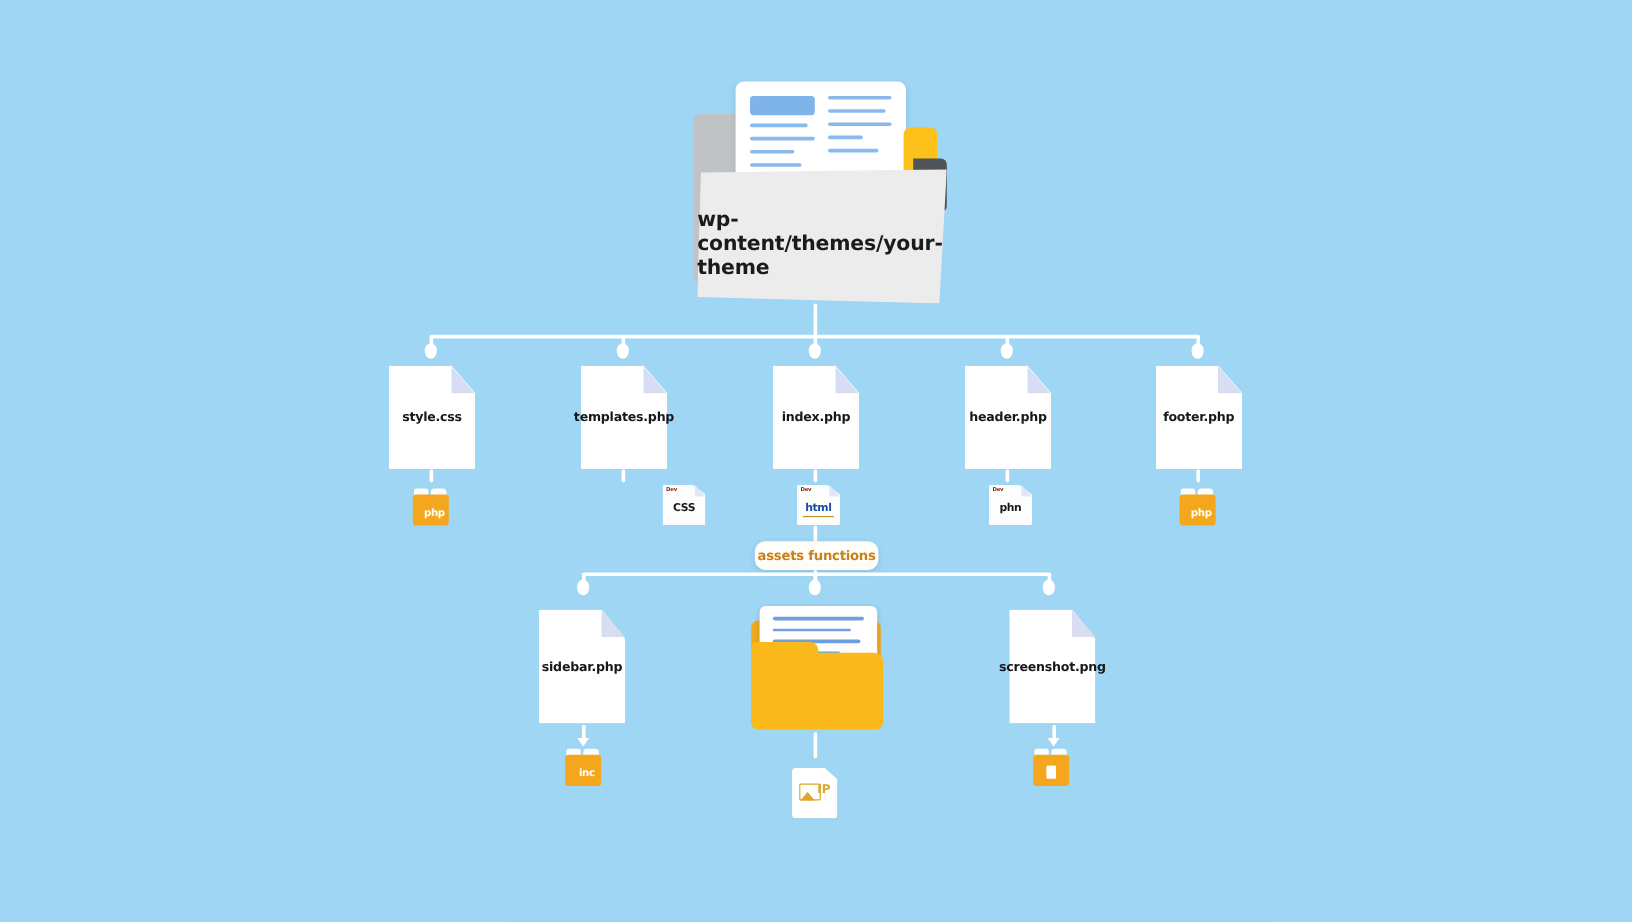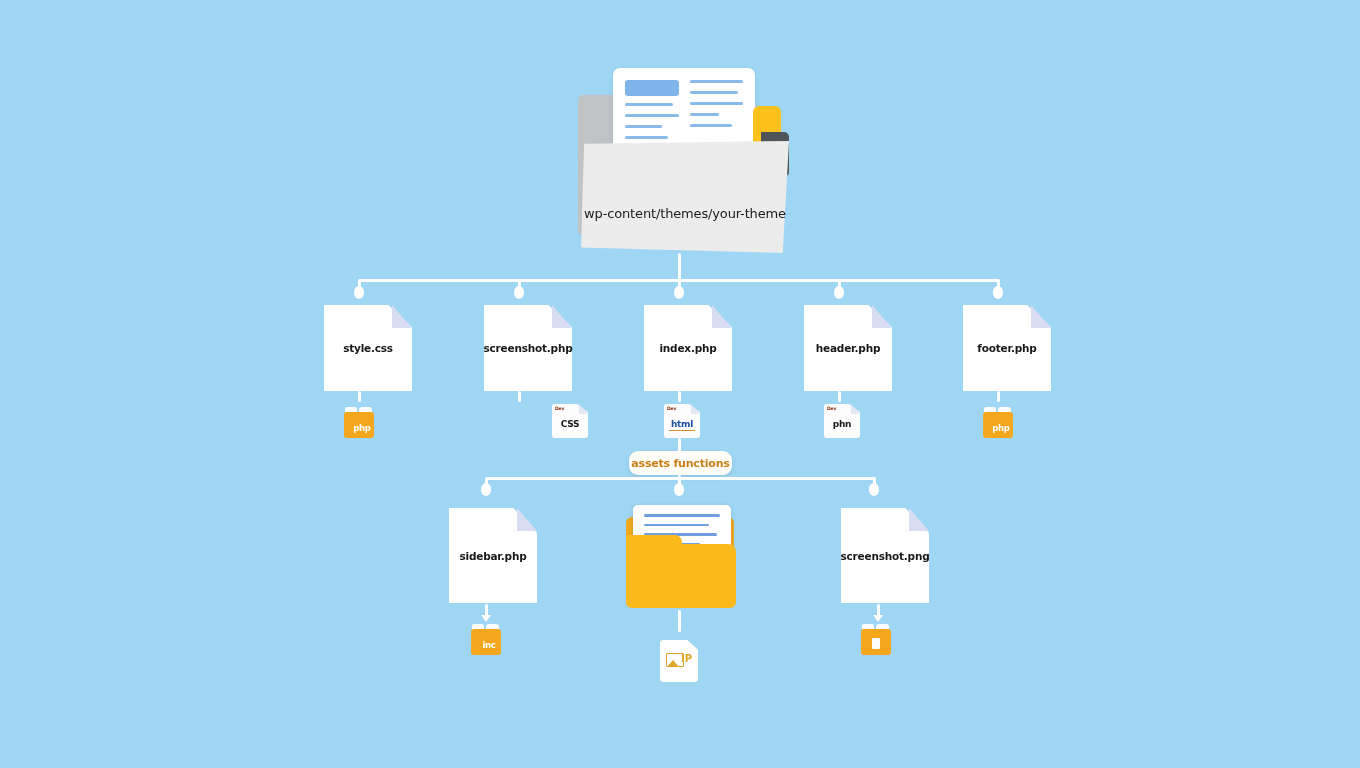--- a/index.html
+++ b/index.html
@@ -48,28 +48,28 @@
     position:absolute; left:186px; top:70px; width:28px; height:44px;
     background:#4f5458; border-radius:0 5px 4px 0;
   }
   .root-front {
     position:absolute; left:6px; top:79px; width:208px; height:112px;
     background:#ececec;
     clip-path:polygon(1.5% 2.5%, 100% 0%, 97% 100%, 0% 95%);
     box-shadow:0 3px 6px rgba(60,80,100,.14);
   }
   .root-label {
-    position:absolute; left:6px; top:86px; width:208px; height:112px;
+    position:absolute; left:6px; top:76px; width:208px; height:112px;
     display:flex; align-items:center; justify-content:center;
-    font-size:13px; font-weight:400; color:#1b1b1b;
+    font-size:17px; font-weight:700; color:#1b1b1b;
     letter-spacing:-.15px; padding-top:18px;
   }
 
   
-  .file-node { position:absolute; width:88px; height:86px; }
+  .file-node { position:absolute; width:72px; height:86px; }
   .file-card {
     position:absolute; inset:0;
     background:#ffffff;
     box-shadow:0 2px 5px rgba(60,80,100,.14);
     clip-path:polygon(0 0, 73% 0, 100% 26%, 100% 100%, 0 100%);
   }
   .file-fold {
     position:absolute; right:0; top:0; width:20px; height:23px;
     background:#d9ddf2;
     clip-path:polygon(0 0, 100% 100%, 0 100%);
@@ -224,21 +224,21 @@
   <div class="dot" style="left:993px; top:286px;"></div>
 
   <div class="file-node" style="left:324px; top:305px;">
     <div class="file-card"></div>
     <div class="file-fold"></div>
     <div class="file-label">style.css</div>
   </div>
   <div class="file-node" style="left:484px; top:305px;">
     <div class="file-card"></div>
     <div class="file-fold"></div>
-    <div class="file-label">screenshot.php</div>
+    <div class="file-label">templates.php</div>
   </div>
   <div class="file-node" style="left:644px; top:305px;border-radius:14px;">
     <div class="file-card"></div>
     <div class="file-fold"></div>
     <div class="file-label">index.php</div>
   </div>
   <div class="file-node" style="left:804px; top:305px;">
     <div class="file-card"></div>
     <div class="file-fold"></div>
     <div class="file-label">header.php</div>

